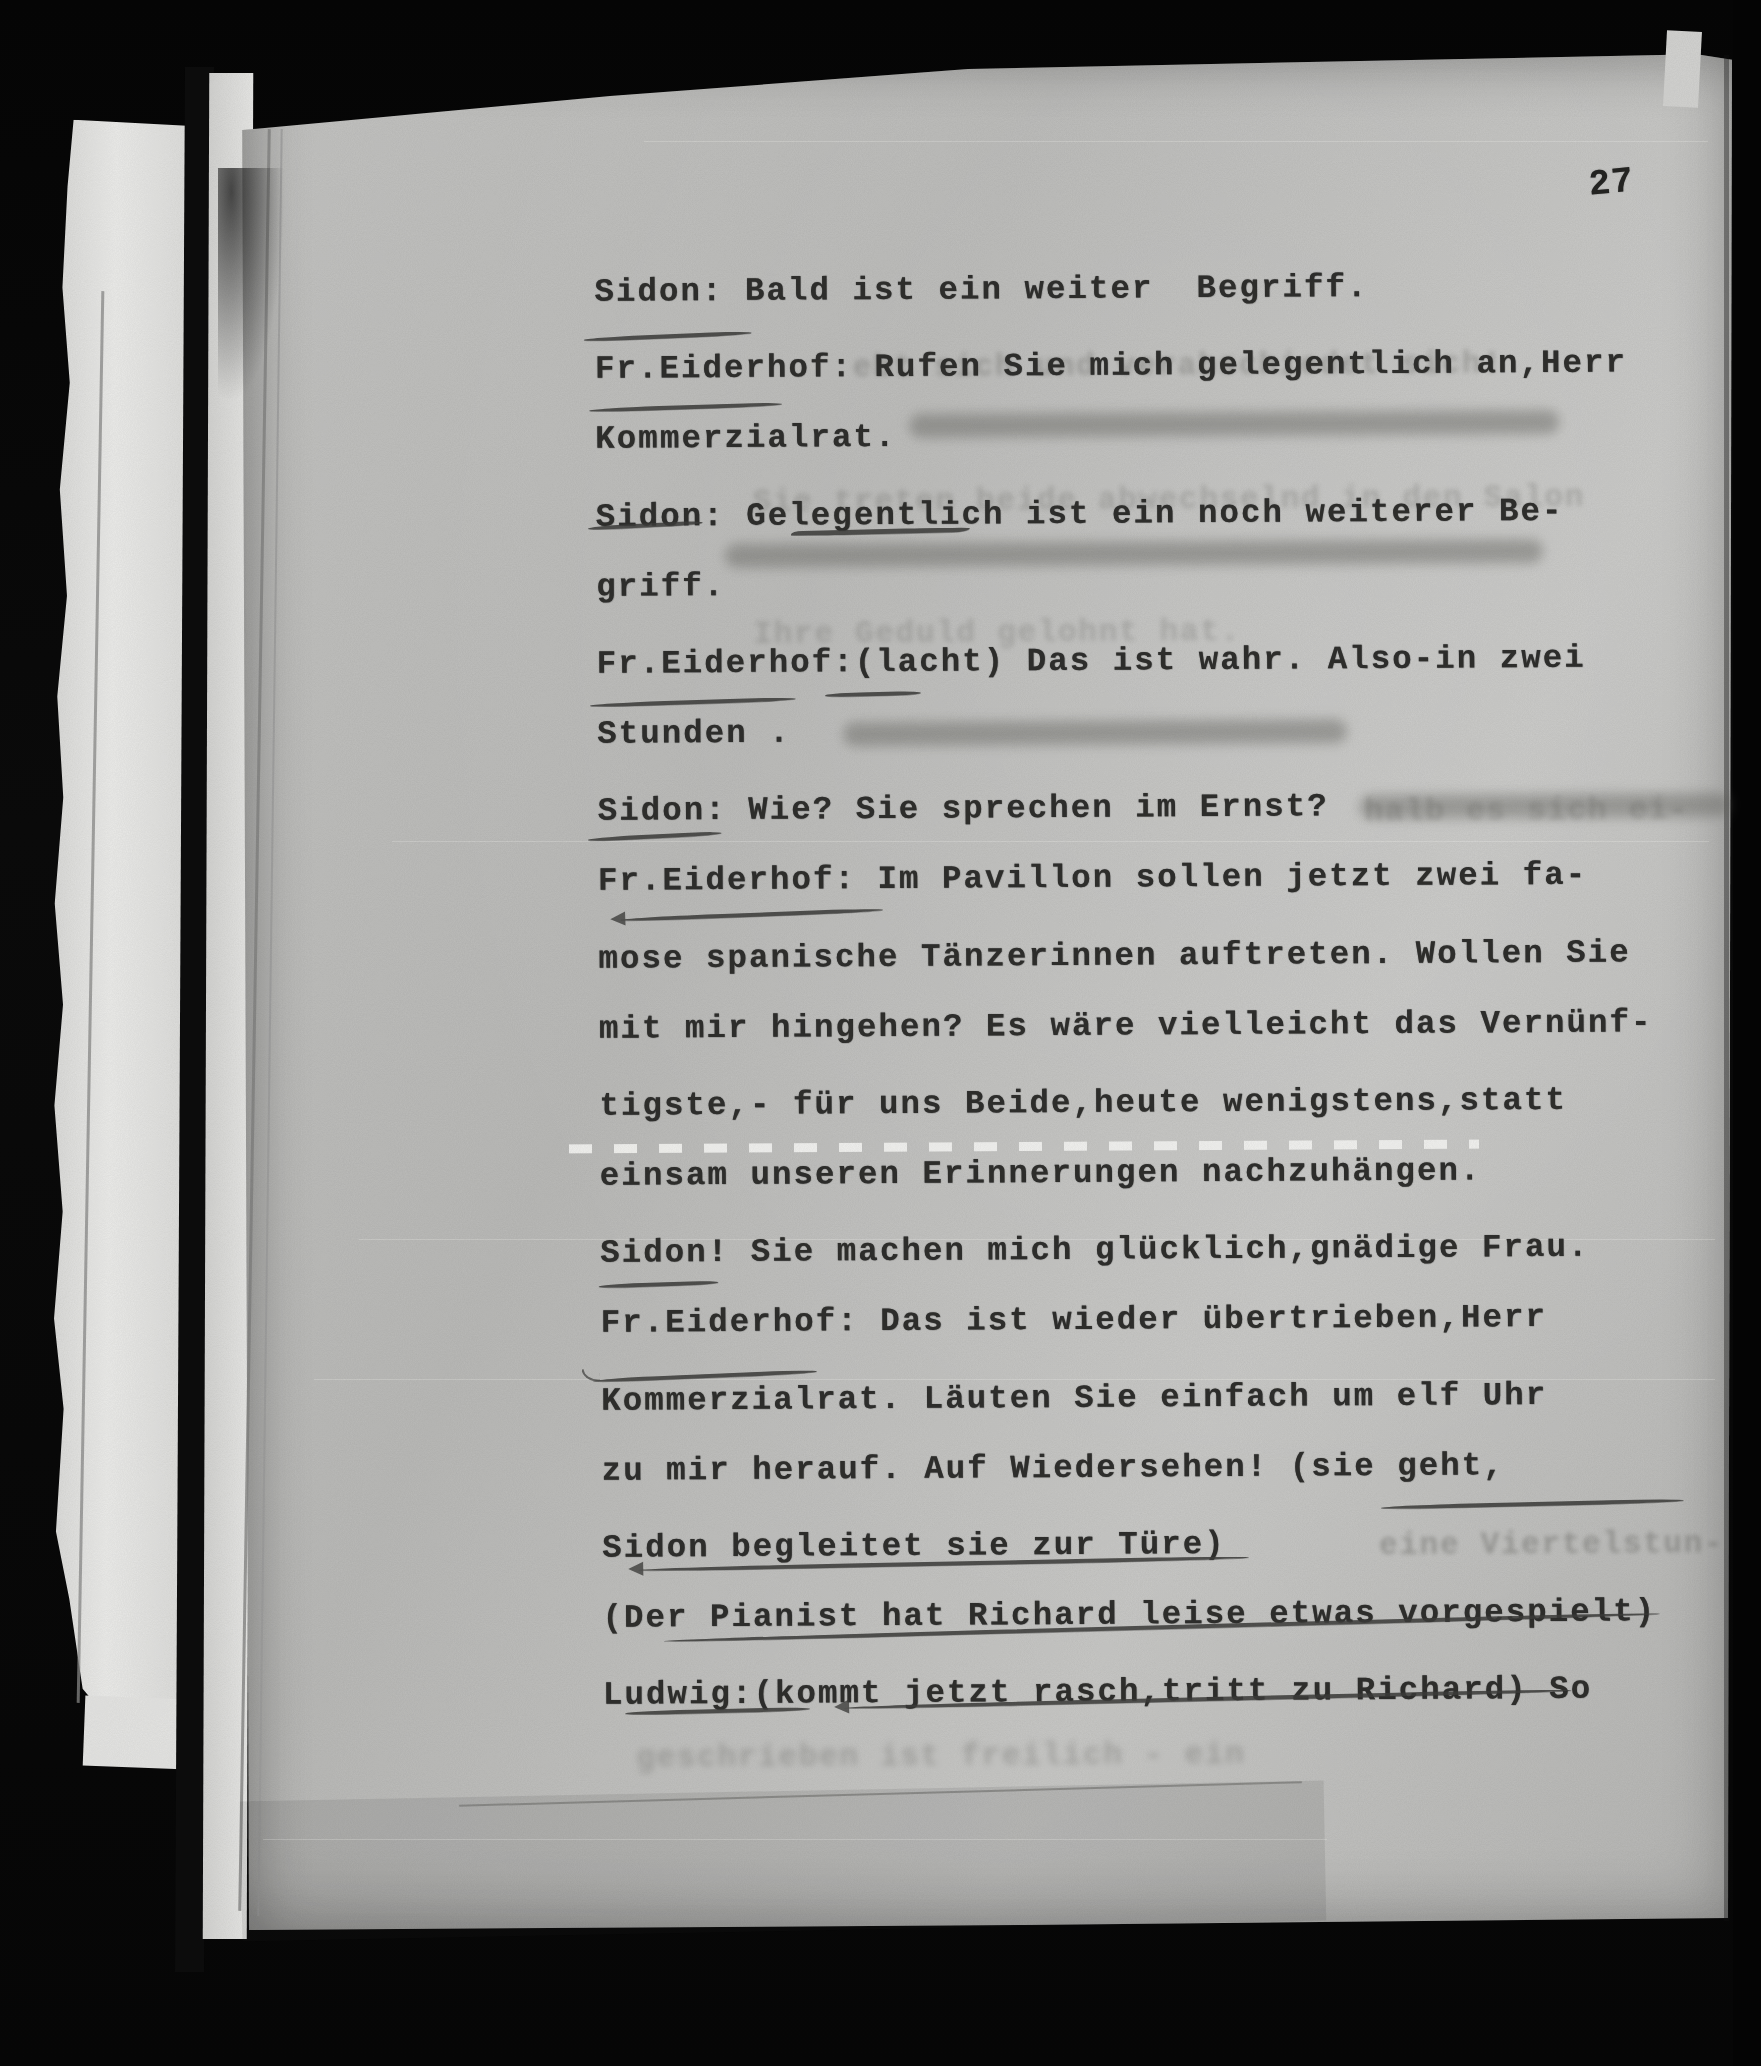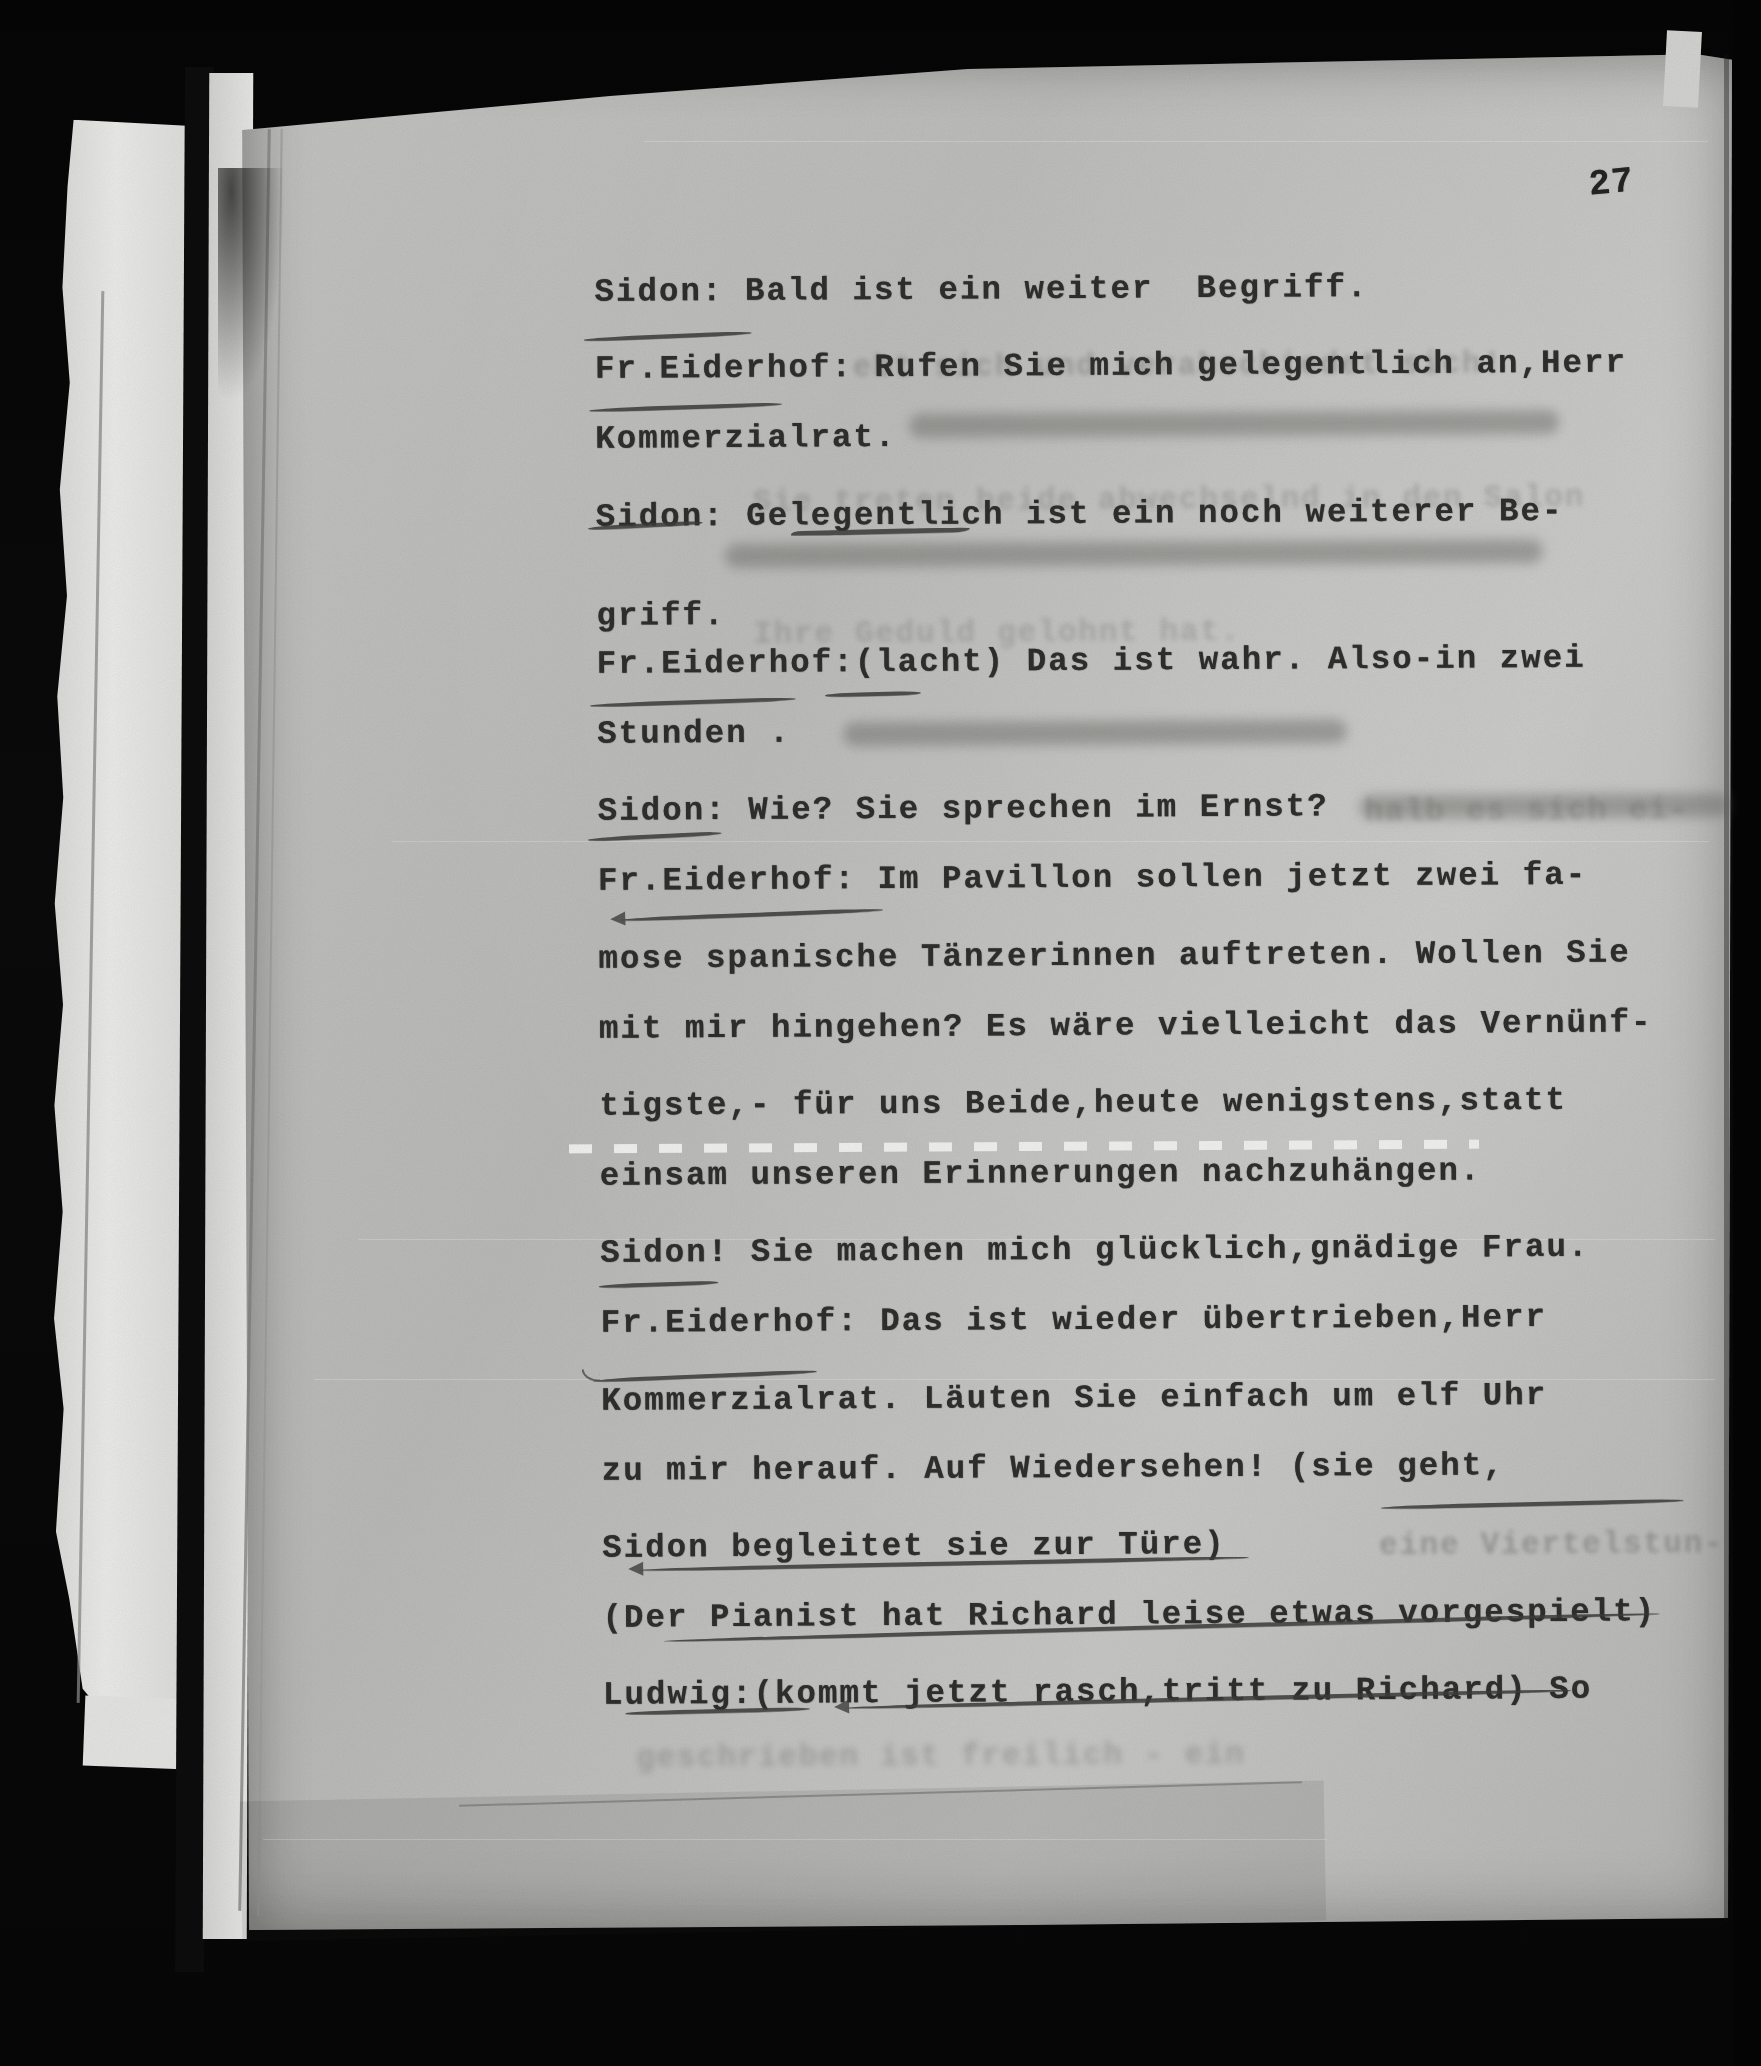--- a/index.html
+++ b/index.html
@@ -122,21 +122,21 @@
         <div class="smudge" style="left: 908px; top: 416px; width: 650px;"></div>
         <div class="smudge" style="left: 723px; top: 545px; width: 818px;"></div>
         <div class="smudge" style="left: 840px; top: 724px; width: 504px;"></div>
         <div class="smudge" style="left: 1356px; top: 800px; width: 370px;"></div>
       </div>
     <div id="lines">
         <div class="line" style="top: 274px; left: 594px;">Sidon: Bald ist ein weiter  Begriff.</div>
         <div class="line" style="top: 351px; left: 594px;">Fr.Eiderhof: Rufen Sie mich gelegentlich an,Herr</div>
         <div class="line" style="top: 421px; left: 594px;">Kommerzialrat.</div>
         <div class="line" style="top: 499px; left: 594px;">Sidon: Gelegentlich ist ein noch weiterer Be-</div>
-        <div class="line" style="top: 598px; left: 594px;">griff.</div>
+        <div class="line" style="top: 569px; left: 594px;">griff.</div>
         <div class="line" style="top: 646px; left: 594px;">Fr.Eiderhof:(lacht) Das ist wahr. Also-in zwei</div>
         <div class="line" style="top: 716px; left: 594px;">Stunden .</div>
         <div class="line" style="top: 793px; left: 594px;">Sidon: Wie? Sie sprechen im Ernst?</div>
         <div class="line" style="top: 863px; left: 594px;">Fr.Eiderhof: Im Pavillon sollen jetzt zwei fa-</div>
         <div class="line" style="top: 941px; left: 594px;">mose spanische Tänzerinnen auftreten. Wollen Sie</div>
         <div class="line" style="top: 1011px; left: 594px;">mit mir hingehen? Es wäre vielleicht das Vernünf-</div>
         <div class="line" style="top: 1088px; left: 594px;">tigste,- für uns Beide,heute wenigstens,statt</div>
         <div class="line" style="top: 1158px; left: 594px;">einsam unseren Erinnerungen nachzuhängen.</div>
         <div class="line" style="top: 1235px; left: 594px;">Sidon! Sie machen mich glücklich,gnädige Frau.</div>
         <div class="line" style="top: 1305px; left: 594px;">Fr.Eiderhof: Das ist wieder übertrieben,Herr</div>

